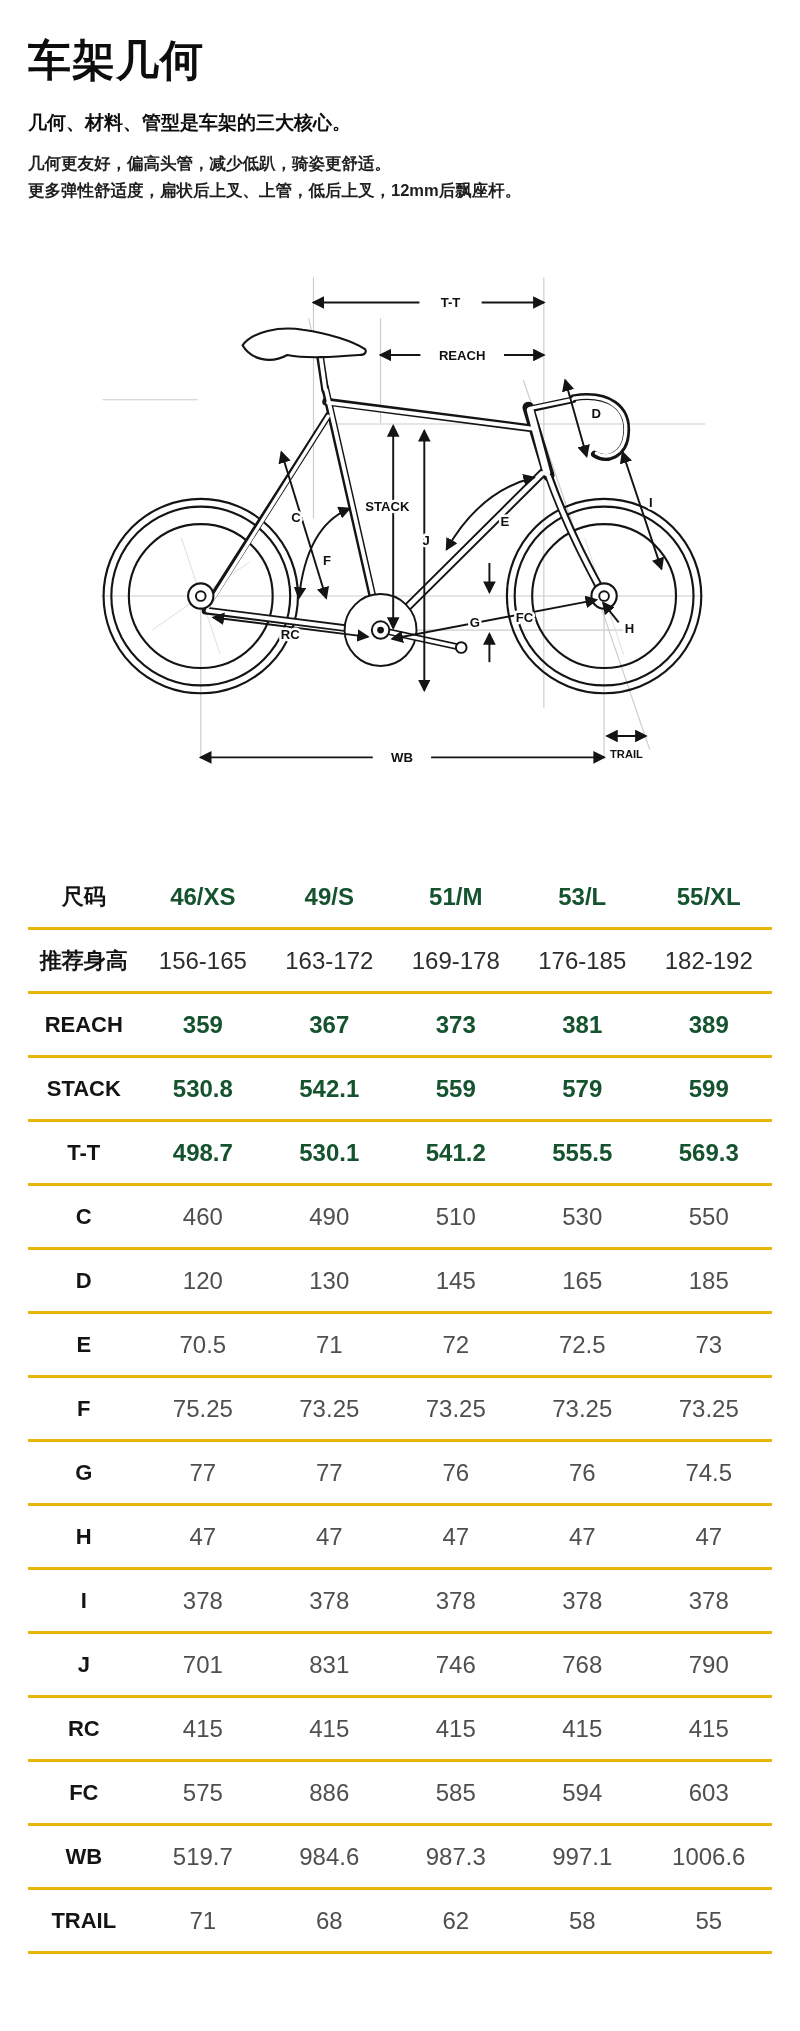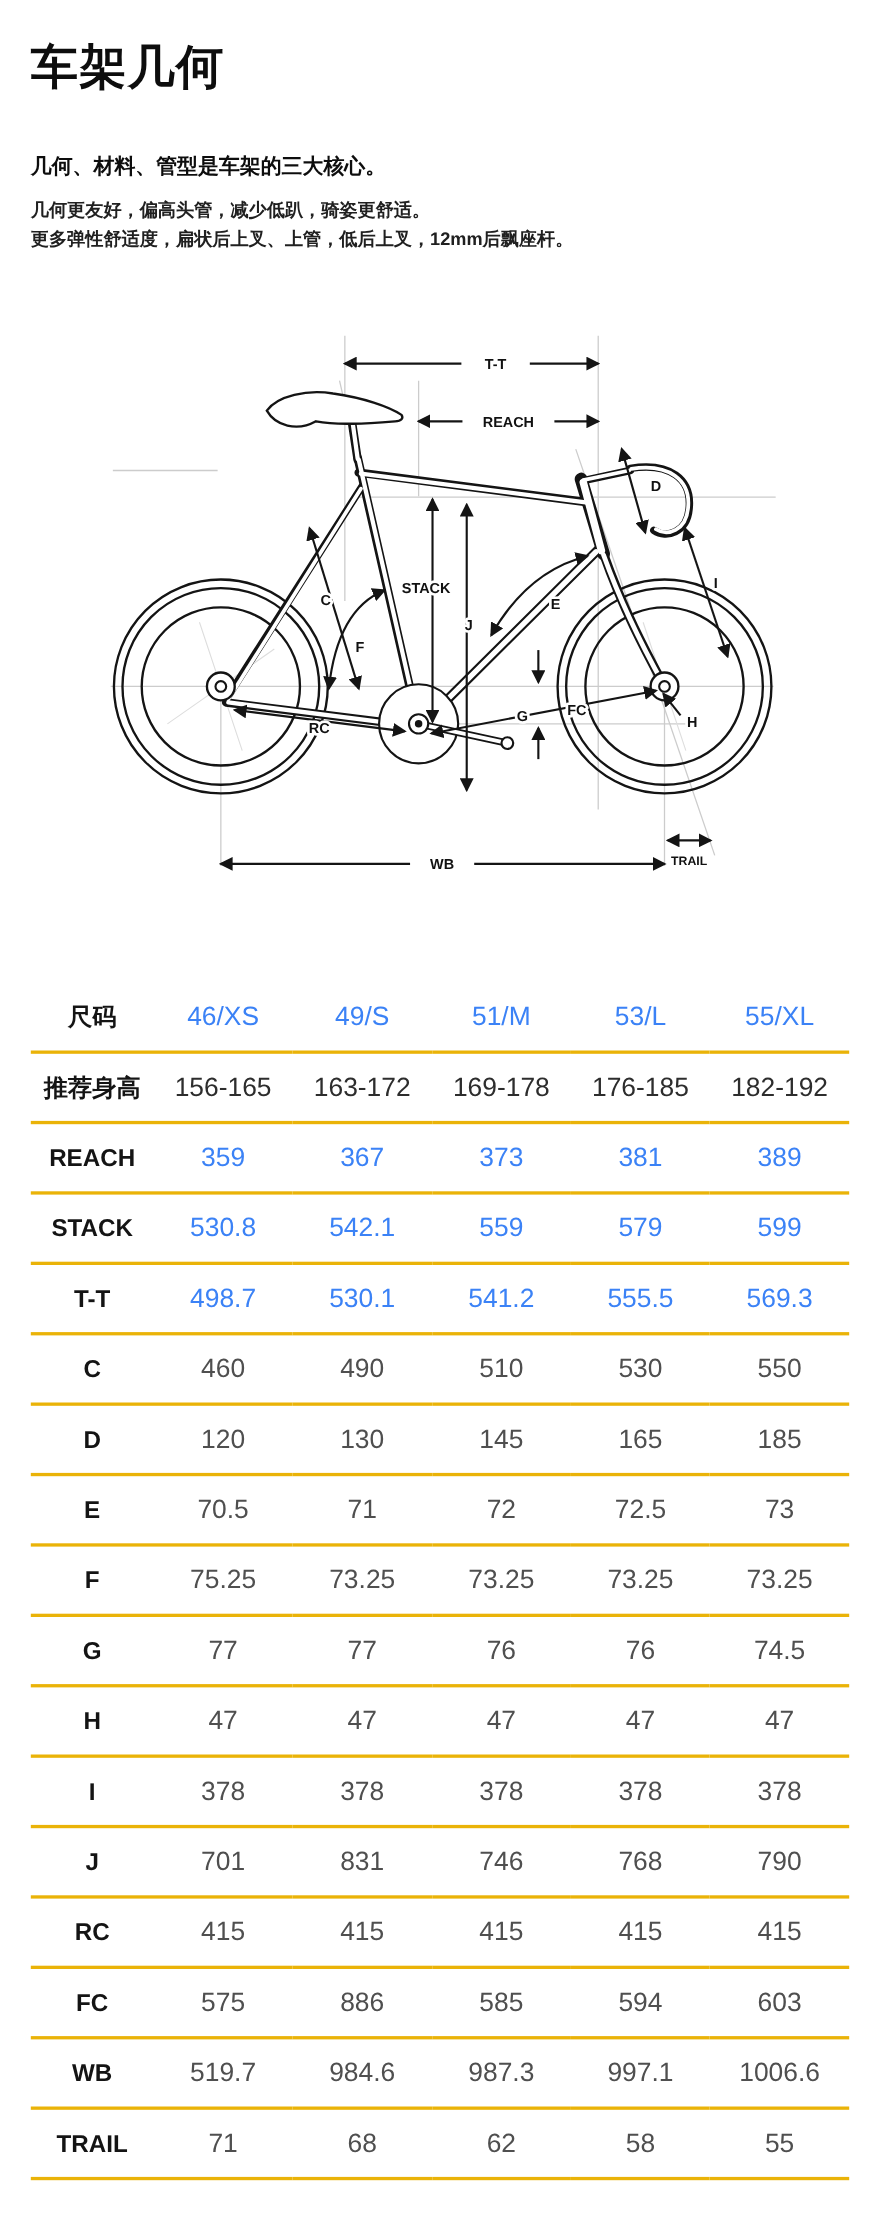--- a/index.html
+++ b/index.html
@@ -5,39 +5,39 @@
   html,body { margin:0; padding:0; background:#fff; }
   body {
     width:800px;
     font-family:"Liberation Sans","DejaVu Sans",sans-serif;
     color:#111;
   }
   .wrap { padding:26px 28px 36px 28px; }
 
   .page-title {
     font-size:43px; font-weight:bold; letter-spacing:1px;
-    margin:6px 0 48px 0; color:#0d0d0d;
+    margin:6px 0 20px 0; color:#0d0d0d;
   }
   .section-subtitle {
     font-size:19px; font-weight:bold; margin:0 0 14px 0; color:#0d0d0d;
   }
   .desc { font-size:16.5px; line-height:1.62; color:#202020; margin:0; font-weight:bold; }
 
   .figure { width:622px; margin:14px auto 56px auto; }
   .figure svg { display:block; width:100%; height:auto; }
 
   .geo-table { width:100%; border-collapse:collapse; table-layout:fixed; }
   .geo-table tr { border-bottom:3px solid #eab308; }
   .geo-table th, .geo-table td {
     height:61px; padding:0; text-align:center; vertical-align:middle;
     white-space:nowrap; overflow:hidden;
   }
   .geo-label { font-size:22px; font-weight:bold; color:#141414; }
   .geo-table td { font-size:24px; font-weight:normal; color:#4f4f4f; }
-  tr.bold-row td { font-weight:normal; color:#3b82f6; }
+  tr.bold-row td { font-weight:bold; color:#14532d; }
   tr.medium-row td { font-weight:normal; color:#2d2d2d; }
 
   
   .dim-label {
     font-family:"Liberation Sans","DejaVu Sans",sans-serif;
     font-size:13.5px; font-weight:bold; fill:#111;
     paint-order:stroke; stroke:#ffffff; stroke-width:5px;
     stroke-linejoin:round; text-anchor:middle;
   }
   .dim-label.small { font-size:11.5px; }

